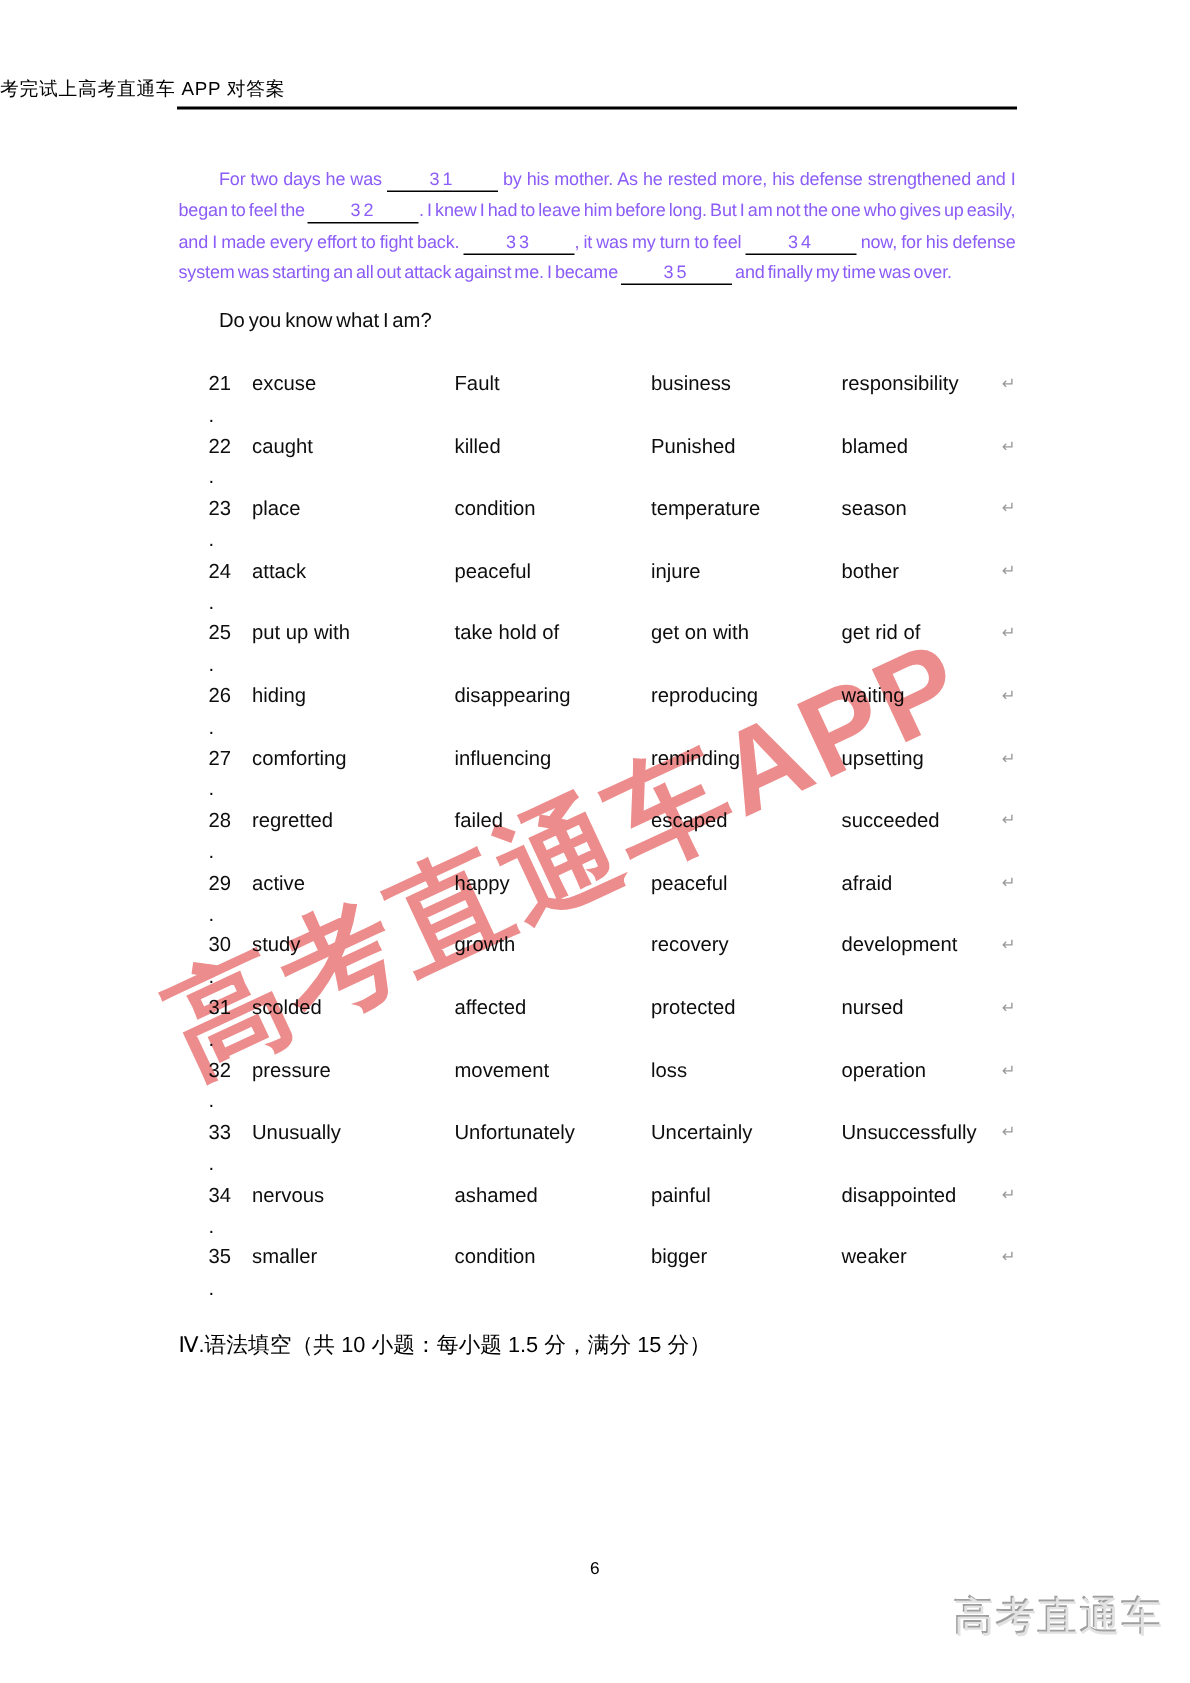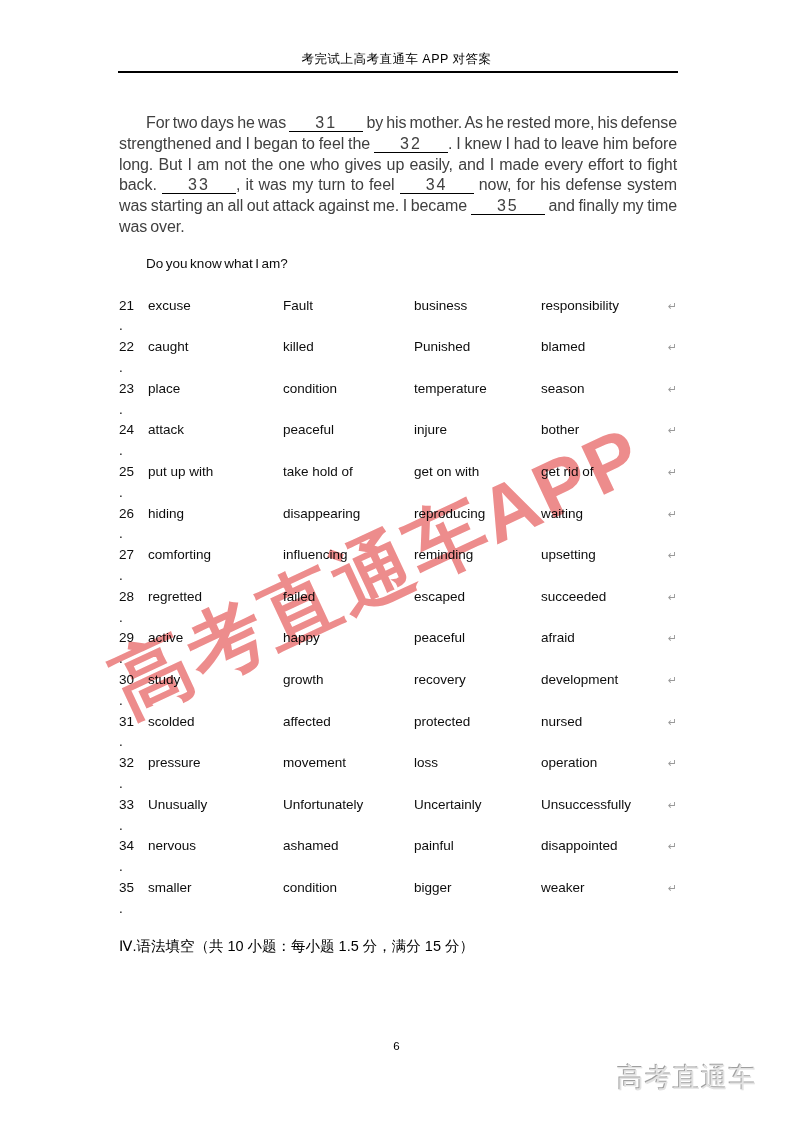--- a/index.html
+++ b/index.html
@@ -13,69 +13,68 @@
     font-family: "Liberation Sans", sans-serif;
     color: #111;
     overflow: hidden;
   }
 
   
   .header-title {
     position: absolute;
     top: 51px; left: 0;
     width: 100%;
-    text-align: center;
     font-size: 12.5px;
     color: #000;
     letter-spacing: 0.5px;
   }
   .header-rule {
     position: absolute;
     top: 71px; left: 118px;
     width: 560px;
     border-top: 2px solid #000;
     height: 0;
   }
 
   
   .content {
     position: absolute;
     left: 119px; top: 97px;
     width: 558px;
   }
 
   .cloze-para {
-    font-size: 16px;
+    font-size: 12px;
     line-height: 20.8px;
     text-align: justify;
     word-spacing: -1.2px;
     letter-spacing: -0.1px;
     text-indent: 27px;
-    color: #404040;
+    color: #8b5cf6;
   }
   .closing-line {
     font-size: 13.5px;
     line-height: 20.8px;
     text-indent: 27px;
     word-spacing: -1.2px;
     color: #0d0d0d;
   }
   .blank {
     display: inline-block;
     min-width: 74px;
     padding: 0 4px;
     border-bottom: 1px solid #000;
     text-align: center;
     text-indent: 0;
     line-height: 16px;
     letter-spacing: 2px;
   }
 
   
-  .options-table { margin-top: 21px; }
+  .options-table { margin-top: 21px; margin-left: 20px; }
   .option-row {
     display: grid;
     grid-template-columns: 29px 135px 131px 127px 1fr 14px;
     align-items: start;
     height: 41.6px;
     font-size: 13.5px;
     line-height: 20.8px;
     color: #0d0d0d;
   }
   .qnum span { display: block; line-height: 20.8px; }
@@ -127,21 +126,21 @@
     font-size: 78px;
     font-weight: bold;
     white-space: nowrap;
     letter-spacing: 3px;
     mix-blend-mode: multiply;
     pointer-events: none;
     font-family: "Liberation Sans", sans-serif;
   }
   .wm-corner {
     position: absolute;
-    right: 36px; bottom: 26px;
+    right: 17px; bottom: 26px;
     font-size: 27px;
     letter-spacing: 1px;
     color: #e2e2e2;
     text-shadow: -1px -1px 0 #9f9f9f, 1px 1px 0 #ffffff;
     pointer-events: none;
   }
 </style>
 </head>
 <body>
 

